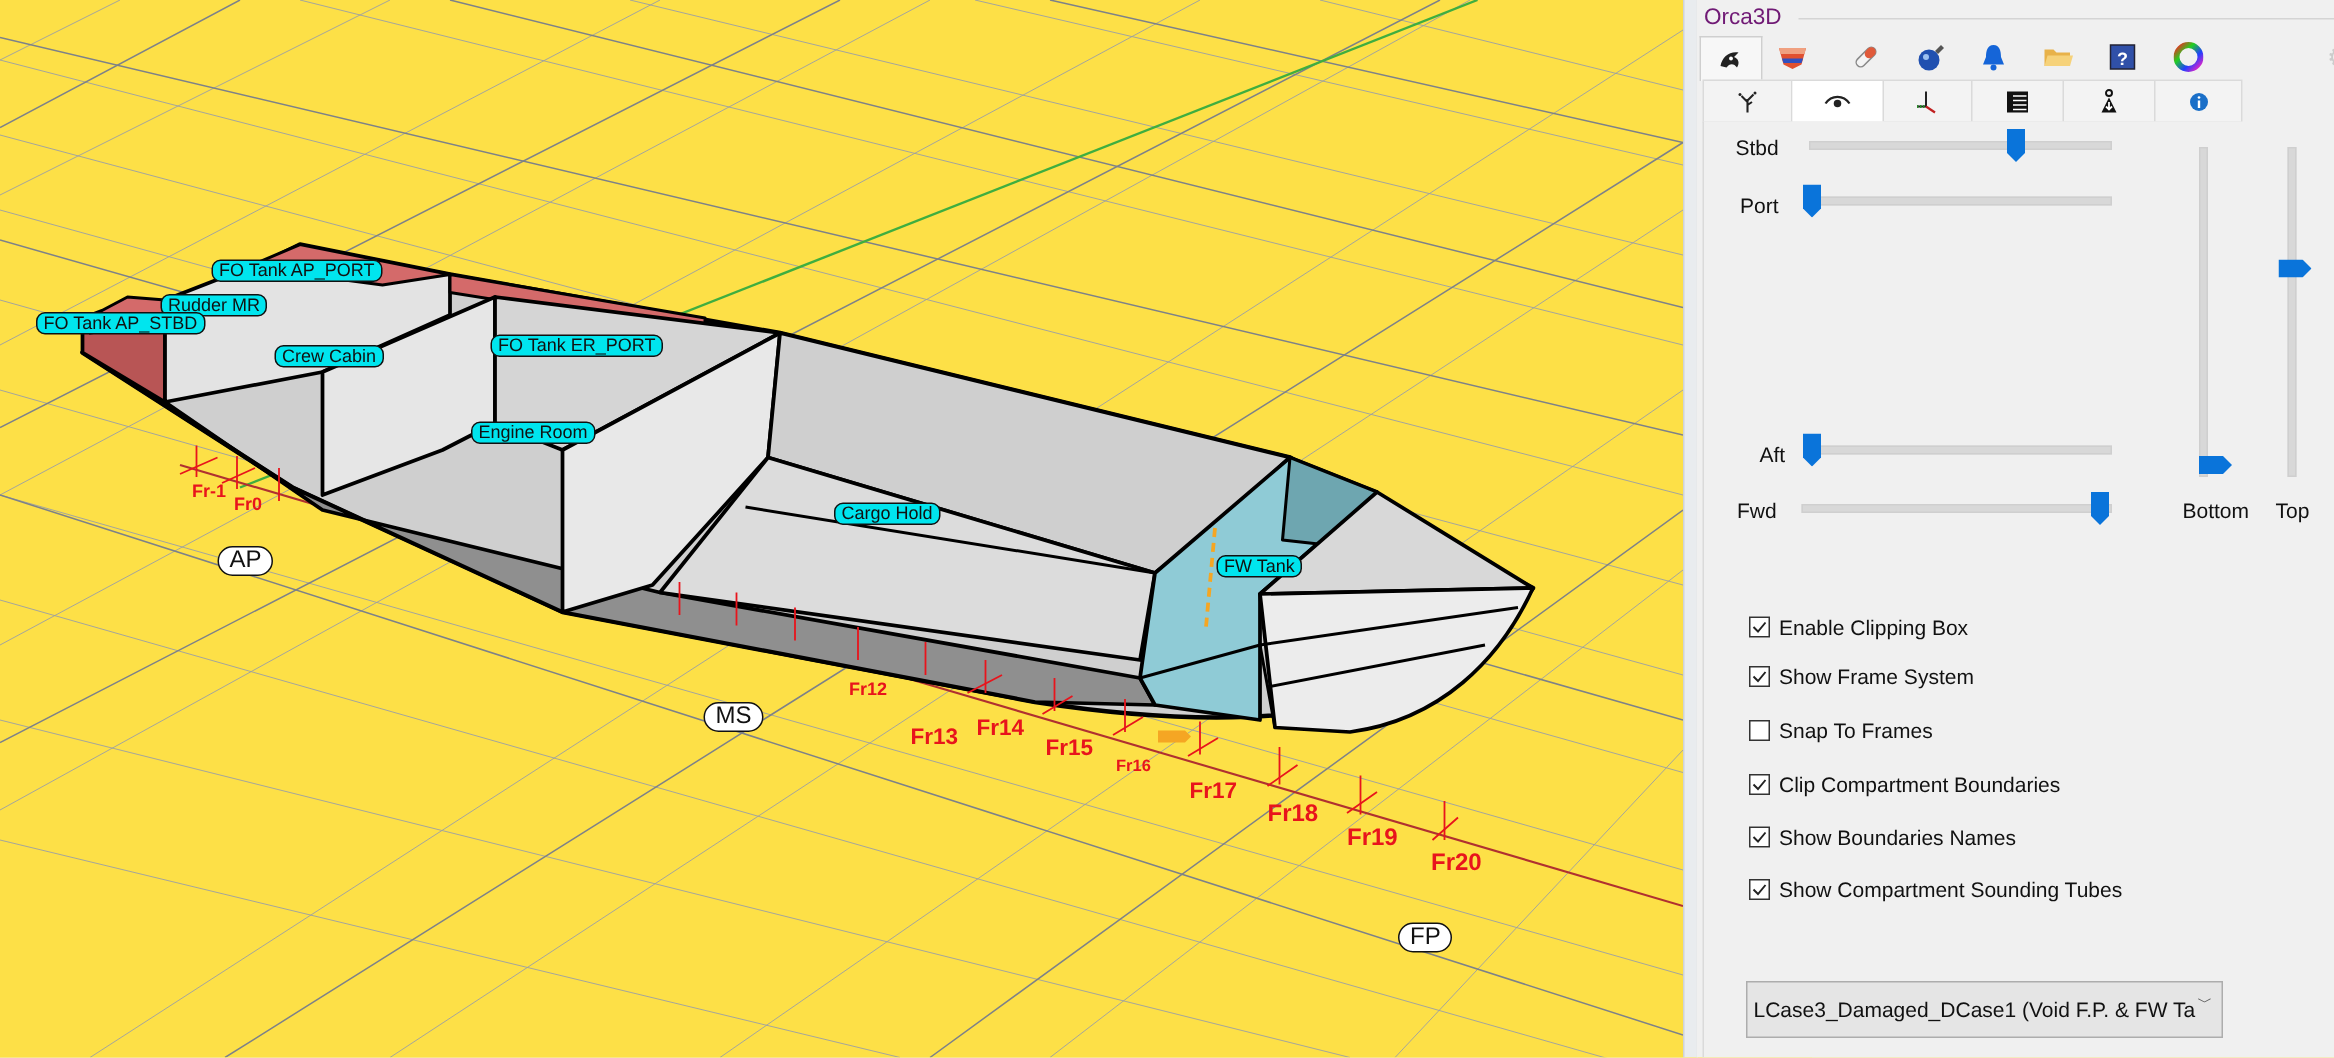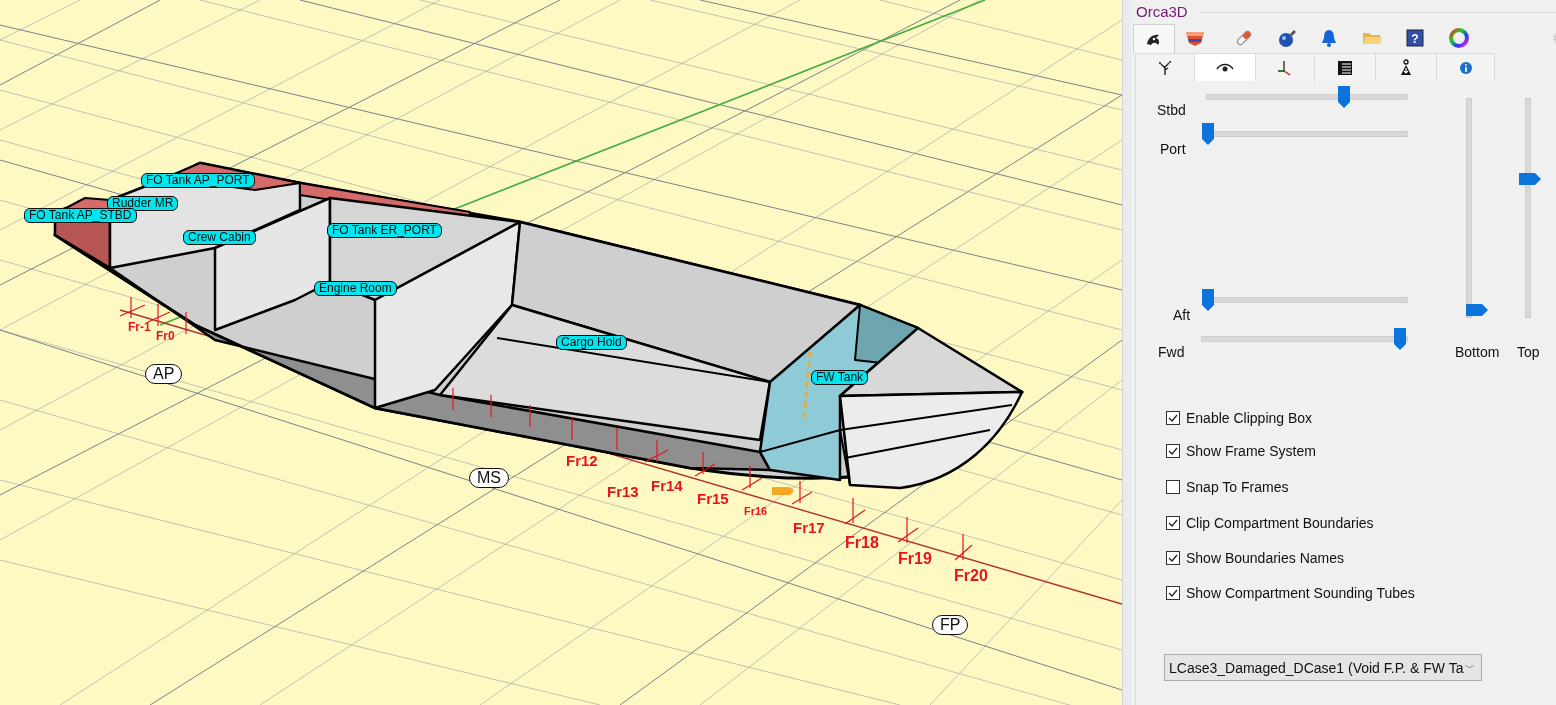--- a/index.html
+++ b/index.html
@@ -1,44 +1,44 @@
 <!DOCTYPE html>
 <html><head>
 <meta charset="utf-8">
 <style>
   html, body { margin:0; padding:0; }
   body { width:1556px; height:705px; overflow:hidden; font-family:"Liberation Sans", sans-serif; background:#f0f0f0; position:relative; }
-  #viewport { position:absolute; left:0; top:0; width:1208px; height:705px; background:#fef9c3; overflow:hidden; }
+  #viewport { position:absolute; left:0; top:0; width:1208px; height:705px; background:#fde047; overflow:hidden; }
   #viewport svg.scene { position:absolute; left:0; top:0; }
   .tag { position:absolute; background:#00e5ee; border:1.5px solid #111; border-radius:6px; font-size:12px; line-height:13px; padding:0 4px; color:#111; white-space:nowrap; }
   .station { position:absolute; background:#fff; border:1.5px solid #111; border-radius:10px; font-size:16px; line-height:18px; padding:0 7px; color:#111; }
   .frame-lbl { position:absolute; color:#e8141c; font-weight:bold; font-size:16px; font-family:"Liberation Sans", sans-serif; }
   #splitter { position:absolute; left:1122px; top:0; width:8px; height:705px; background:#e9ecef; border-left:1px solid #cfd3d8; border-right:1px solid #d6d9dd; }
   #panel { position:absolute; left:1131px; top:0; width:425px; height:705px; background:#f0f0f0; }
   .panel-title { position:absolute; left:5px; top:3px; font-size:15px; color:#701a75; }
   .title-rule { position:absolute; left:68px; top:12px; right:0; height:1px; background:#d4d4d4; }
   .main-tabs { position:absolute; left:0; top:24px; height:28px; width:425px; }
   .mtab { position:absolute; top:0; width:40px; height:28px; display:flex; align-items:center; justify-content:center; font-size:17px; }
   .mtab.active { background:#f7f7f7; border:1px solid #cfcfcf; border-bottom:none; height:29px; }
   .sub-tabs { position:absolute; left:4px; top:53px; height:27px; width:358px; border:1px solid #dadada; background:#f3f3f3; }
   .stab { position:absolute; top:0; height:27px; display:flex; align-items:center; justify-content:center; border-right:1px solid #dadada; font-size:14px; }
   .stab.active { background:#fff; }
   .content { position:absolute; left:4px; top:81px; width:421px; height:624px; background:#f0f0f0; border-left:1px solid #dadada; }
-  .slabel { position:absolute; font-size:14px; color:#111;margin-top:12px; }
+  .slabel { position:absolute; font-size:14px; color:#111; }
   .htrack { position:absolute; height:4px; background:#d8d8d8; border:1px solid #cfcfcf; }
   .vtrack { position:absolute; width:4px; background:#d8d8d8; border:1px solid #cfcfcf; }
   .thumb-h { position:absolute; width:12px; height:22px; }
   .thumb-v { position:absolute; width:22px; height:12px; }
   .chk-row { position:absolute; left:30px; display:flex; align-items:center; font-size:14px; color:#111; }
   .chk { width:14px; height:14px; border:1px solid #333; background:#fff; margin-right:6px; display:flex; align-items:center; justify-content:center; box-sizing:border-box; }
   .radio-row { position:absolute; left:30px; top:540px; display:flex; font-size:14px; color:#111; }
   .radio { display:flex; align-items:center; margin-right:18px; }
   .rdot { width:14px; height:14px; border:1px solid #333; border-radius:50%; background:#fff; margin-right:4px; box-sizing:border-box; display:flex; align-items:center; justify-content:center; }
   .rdot.on::after { content:""; width:8px; height:8px; border-radius:50%; background:#222; }
-  .dropdown { position:absolute; left:28px; top:573px; width:318px; height:27px; border:1px solid #adadad; background:#e5e5e5; font-size:14px; color:#111; display:flex; align-items:center; padding-left:4px; box-sizing:border-box; overflow:hidden; white-space:nowrap; }
+  .dropdown { position:absolute; left:28px; top:573px; width:318px; height:38px; border:1px solid #adadad; background:#e5e5e5; font-size:14px; color:#111; display:flex; align-items:center; padding-left:4px; box-sizing:border-box; overflow:hidden; white-space:nowrap; }
   .dd-arrow { position:absolute; right:6px; top:6px; font-size:10px; color:#555; }
 </style>
 </head>
 <body>
 
 <div id="viewport">
   <svg class="scene" width="1122" height="705" viewBox="0 0 1122 705">
 
     <g stroke="#9a9ea6" stroke-width="0.6">
       <path d="M0 40 L1122 330 M0 90 L1122 390 M0 140 L1122 450 M0 200 L1122 515 M0 260 L1122 580 M0 330 L1122 650 M0 400 L1122 720 M0 480 L900 705 M0 560 L600 705 M200 0 L1122 230 M420 0 L1122 170 M650 0 L1122 110 M880 0 L1122 60"></path>
@@ -100,21 +100,21 @@
   <div class="tag" style="left:314px;top:281px">Engine Room</div>
   <div class="tag" style="left:556px;top:335px">Cargo Hold</div>
   <div class="tag" style="left:811px;top:370px">FW Tank</div>
 
   <div class="station" style="left:145px;top:364px">AP</div>
   <div class="station" style="left:469px;top:468px">MS</div>
   <div class="station" style="left:932px;top:615px">FP</div>
 
   <div class="frame-lbl" style="left:128px;top:320px;font-size:12px">Fr-1</div>
   <div class="frame-lbl" style="left:156px;top:329px;font-size:12px">Fr0</div>
-  <div class="frame-lbl" style="left:566px;top:452px;font-size:15px">Fr12</div>
+  <div class="frame-lbl" style="left:566px;top:452px;font-size:12px">Fr12</div>
   <div class="frame-lbl" style="left:607px;top:483px;font-size:15px">Fr13</div>
   <div class="frame-lbl" style="left:651px;top:477px;font-size:15px">Fr14</div>
   <div class="frame-lbl" style="left:697px;top:490px;font-size:15px">Fr15</div>
   <div class="frame-lbl" style="left:744px;top:505px;font-size:11px">Fr16</div>
   <div class="frame-lbl" style="left:793px;top:519px;font-size:15px">Fr17</div>
   <div class="frame-lbl" style="left:845px;top:534px">Fr18</div>
   <div class="frame-lbl" style="left:898px;top:550px">Fr19</div>
   <div class="frame-lbl" style="left:954px;top:567px">Fr20</div>
 </div>
 

